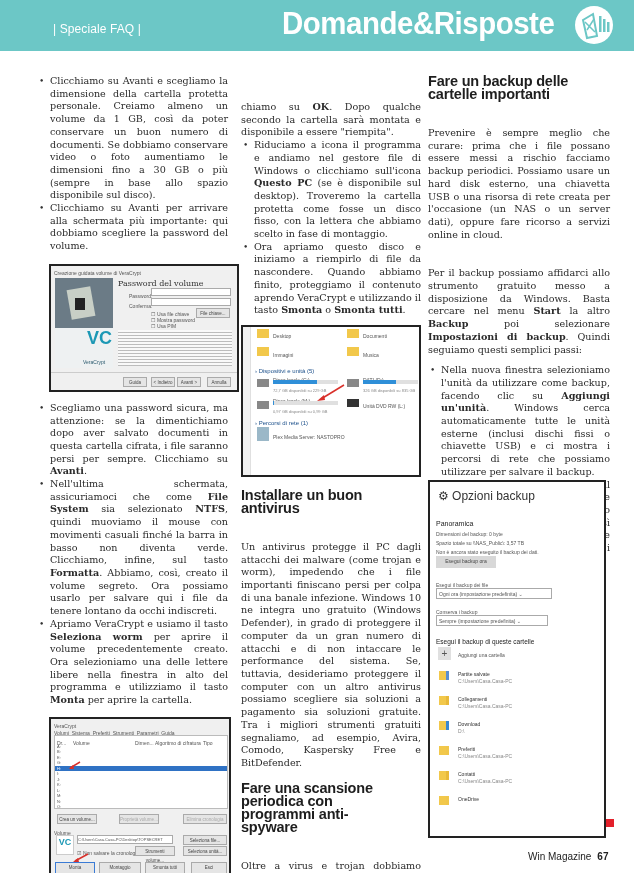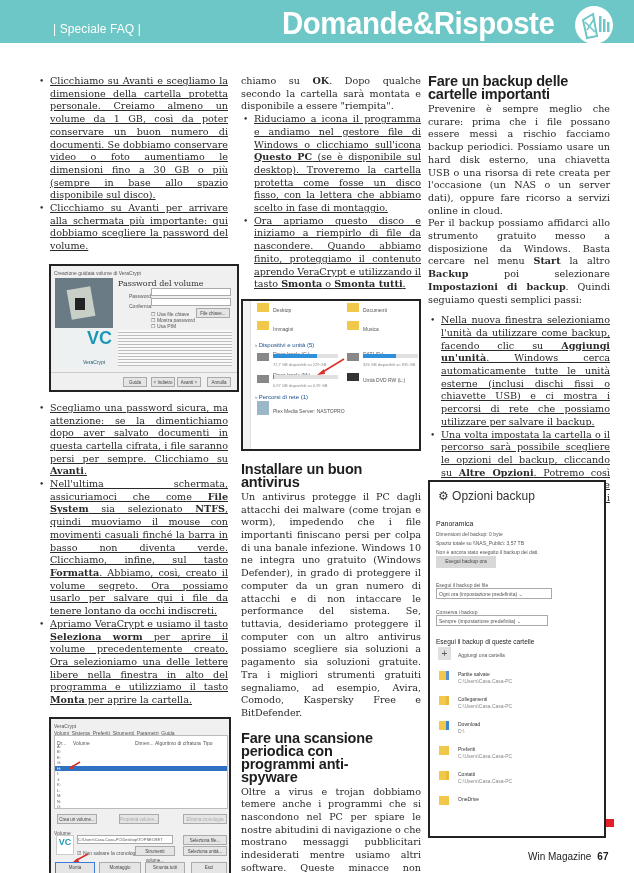--- a/index.html
+++ b/index.html
@@ -1,30 +1,30 @@
 <!DOCTYPE html>
 <html><head>
 <meta charset="utf-8">
 <style>
   * { box-sizing: border-box; margin: 0; padding: 0; }
   html, body { width: 634px; height: 873px; background: #ffffff; overflow: hidden; }
   body { position: relative; font-family: "DejaVu Serif", "Liberation Serif", serif; color: #2a2a2a; }
 
-  .header { position: absolute; left: 0; top: 0; width: 634px; height: 43px; background: #6cc7c6; }
+  .header { position: absolute; left: 0; top: 0; width: 634px; height: 51px; background: #6cc7c6; }
   .header .section { position: absolute; left: 53px; top: 22px; font-family: "Liberation Sans", sans-serif; font-size: 12px; color: #ffffff; letter-spacing: 0.1px; }
   .header .title { position: absolute; left: 282px; top: 5px; font-family: "Liberation Sans", sans-serif; font-weight: bold; font-size: 32px; color: #ffffff; letter-spacing: -0.5px; transform: scaleX(0.92); transform-origin: left top; }
   .header .logo { position: absolute; left: 575px; top: 6px; width: 38px; height: 38px; border-radius: 50%; background: #ffffff; overflow: hidden; }
 
   .col { position: absolute; font-size: 9.6px; line-height: 12.7px; }
-  .col p { text-align: justify; }
+  .col p { text-align: justify; margin-top: 26px; }
   .col1 { left: 37px; top: 75px; width: 191px; }
   .col2 { left: 241px; top: 75px; width: 180px; }
   .col3 { left: 428px; top: 75px; width: 182px; }
 
-  ul.bul { list-style: none; text-decoration: underline; }
+  ul.bul { list-style: none; }
   ul.bul li { position: relative; padding-left: 13px; text-align: justify; }
   ul.bul li::before { content: "•"; position: absolute; left: 2px; top: 0; font-size: 9px; color: #333; }
 
   h2 { font-family: "Liberation Sans", sans-serif; font-weight: bold; font-size: 14.5px; line-height: 13px; color: #1e1e1e; margin: 0 0 2px 0; letter-spacing: -0.2px; }
 
   .shot { border: 2px solid #222; background: #f4f4f4; position: relative; overflow: hidden; }
   .shot1 { width: 190px; height: 128px; margin: 11px 0 10px 12px; background: #f0f0f0; }
   .shot2 { width: 180px; height: 152px; margin: 8px 0 12px 0; background: #ffffff; }
   .shot4 { width: 178px; height: 360px; margin: 6px 0 0 0; background: #ffffff; }
 

